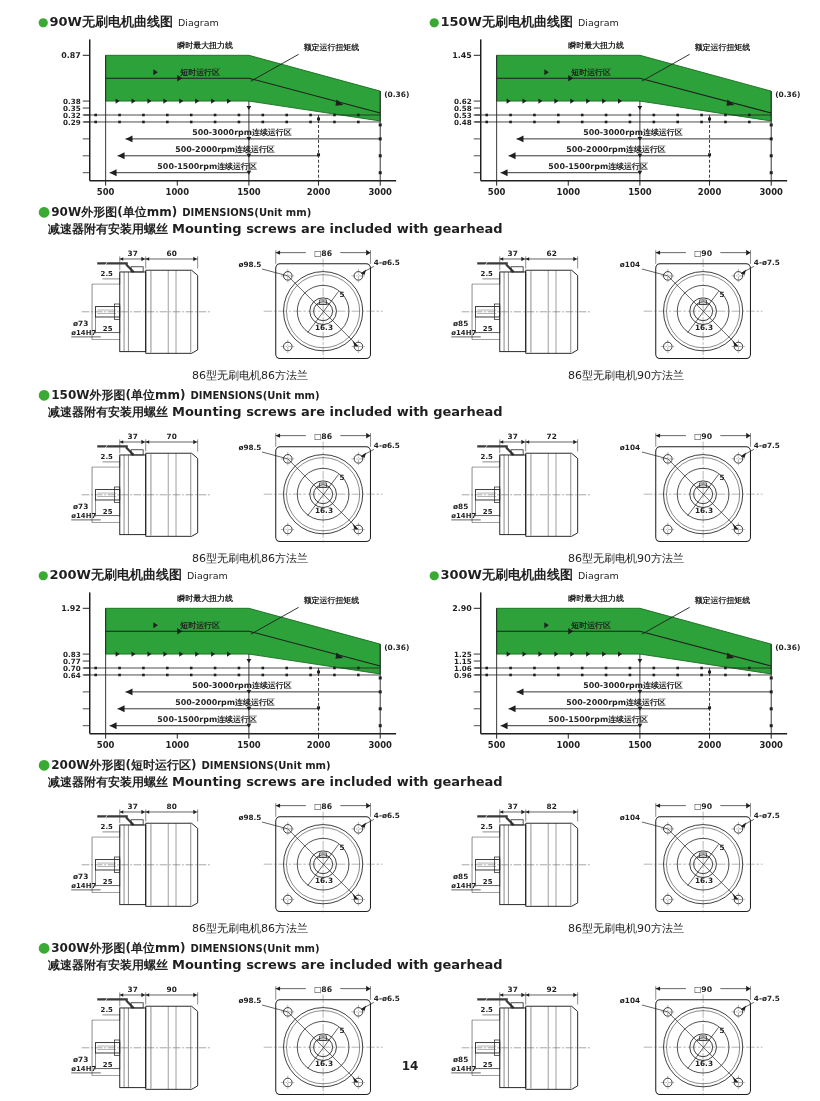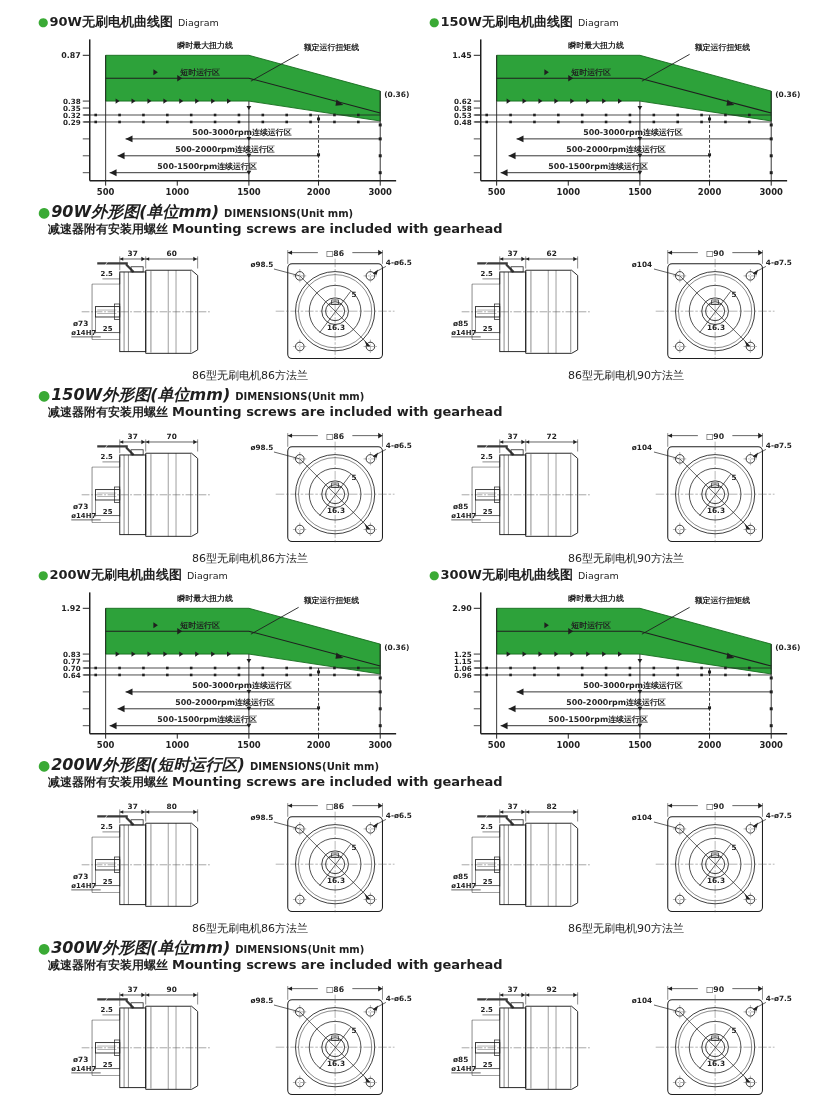--- a/index.html
+++ b/index.html
@@ -10,29 +10,29 @@
   }
   .chart-row{display:flex;gap:6px;margin-top:2px;}
   .chart-block{width:385px;}
   .chart-title{display:flex;align-items:baseline;font-weight:bold;font-size:13px;line-height:16px;white-space:nowrap;}
   .bullet{color:#3aaa35;font-size:12px;margin-right:1px;}
   .title-en{font-size:9.5px;font-weight:normal;margin-left:5px;}
   .chart-svg{display:block;}
   .dim-section{margin-top:4px;}
   .sec-head{display:flex;align-items:baseline;white-space:nowrap;}
   .sec-head .bullet{font-size:14px;}
-  .sec-title-zh{font-weight:bold;font-size:16px;line-height:18px;font-style:italic;}
+  .sec-title-zh{font-weight:bold;font-size:12px;line-height:18px;}
   .sec-title-en{font-weight:bold;font-size:10px;margin-left:5px;}
   .sec-note{font-size:12px;font-weight:bold;margin:1px 0 0 10px;line-height:14px;}
   .sec-note .note-en{font-size:13px;margin-left:4px;}
   .dim-row{display:flex;margin-top:2px;}
   .dim-group{display:flex;flex-direction:column;}
   .dim-group.left{margin-left:28px;width:368px;}
   .dim-group.right{margin-left:12px;width:360px;}
-  .views{display:flex;align-items:flex-end;gap:14px;}
+  .views{display:flex;align-items:flex-end;gap:2px;}
   .caption{text-align:center;font-size:11px;margin-top:8px;line-height:12px;}
   .page-number{position:absolute;left:0;right:0;bottom:28px;text-align:center;font-size:12px;font-weight:bold;}
   svg text{font-family:"DejaVu Sans","Liberation Sans",sans-serif;}
 </style>
 </head>
 <body>
 
 <div class="page">
 
   <div class="chart-row">
@@ -1186,13 +1186,14 @@
               <text x="137" y="68" font-size="8.5" text-anchor="middle" font-weight="bold" fill="#1f1f1f">5</text>
               <line x1="133" y1="62" x2="97" y2="110" stroke="#1f1f1f" stroke-width="0.8"></line>
               <text x="116" y="107" font-size="8.5" text-anchor="middle" font-weight="bold" fill="#1f1f1f">16.3</text>
             </svg>
         </div>
         <div class="caption">86型无刷电机90方法兰</div>
       </div>
     </div>
   </div>
 
+  <div class="page-number">14</div>
 </div>
 
 </body></html>

